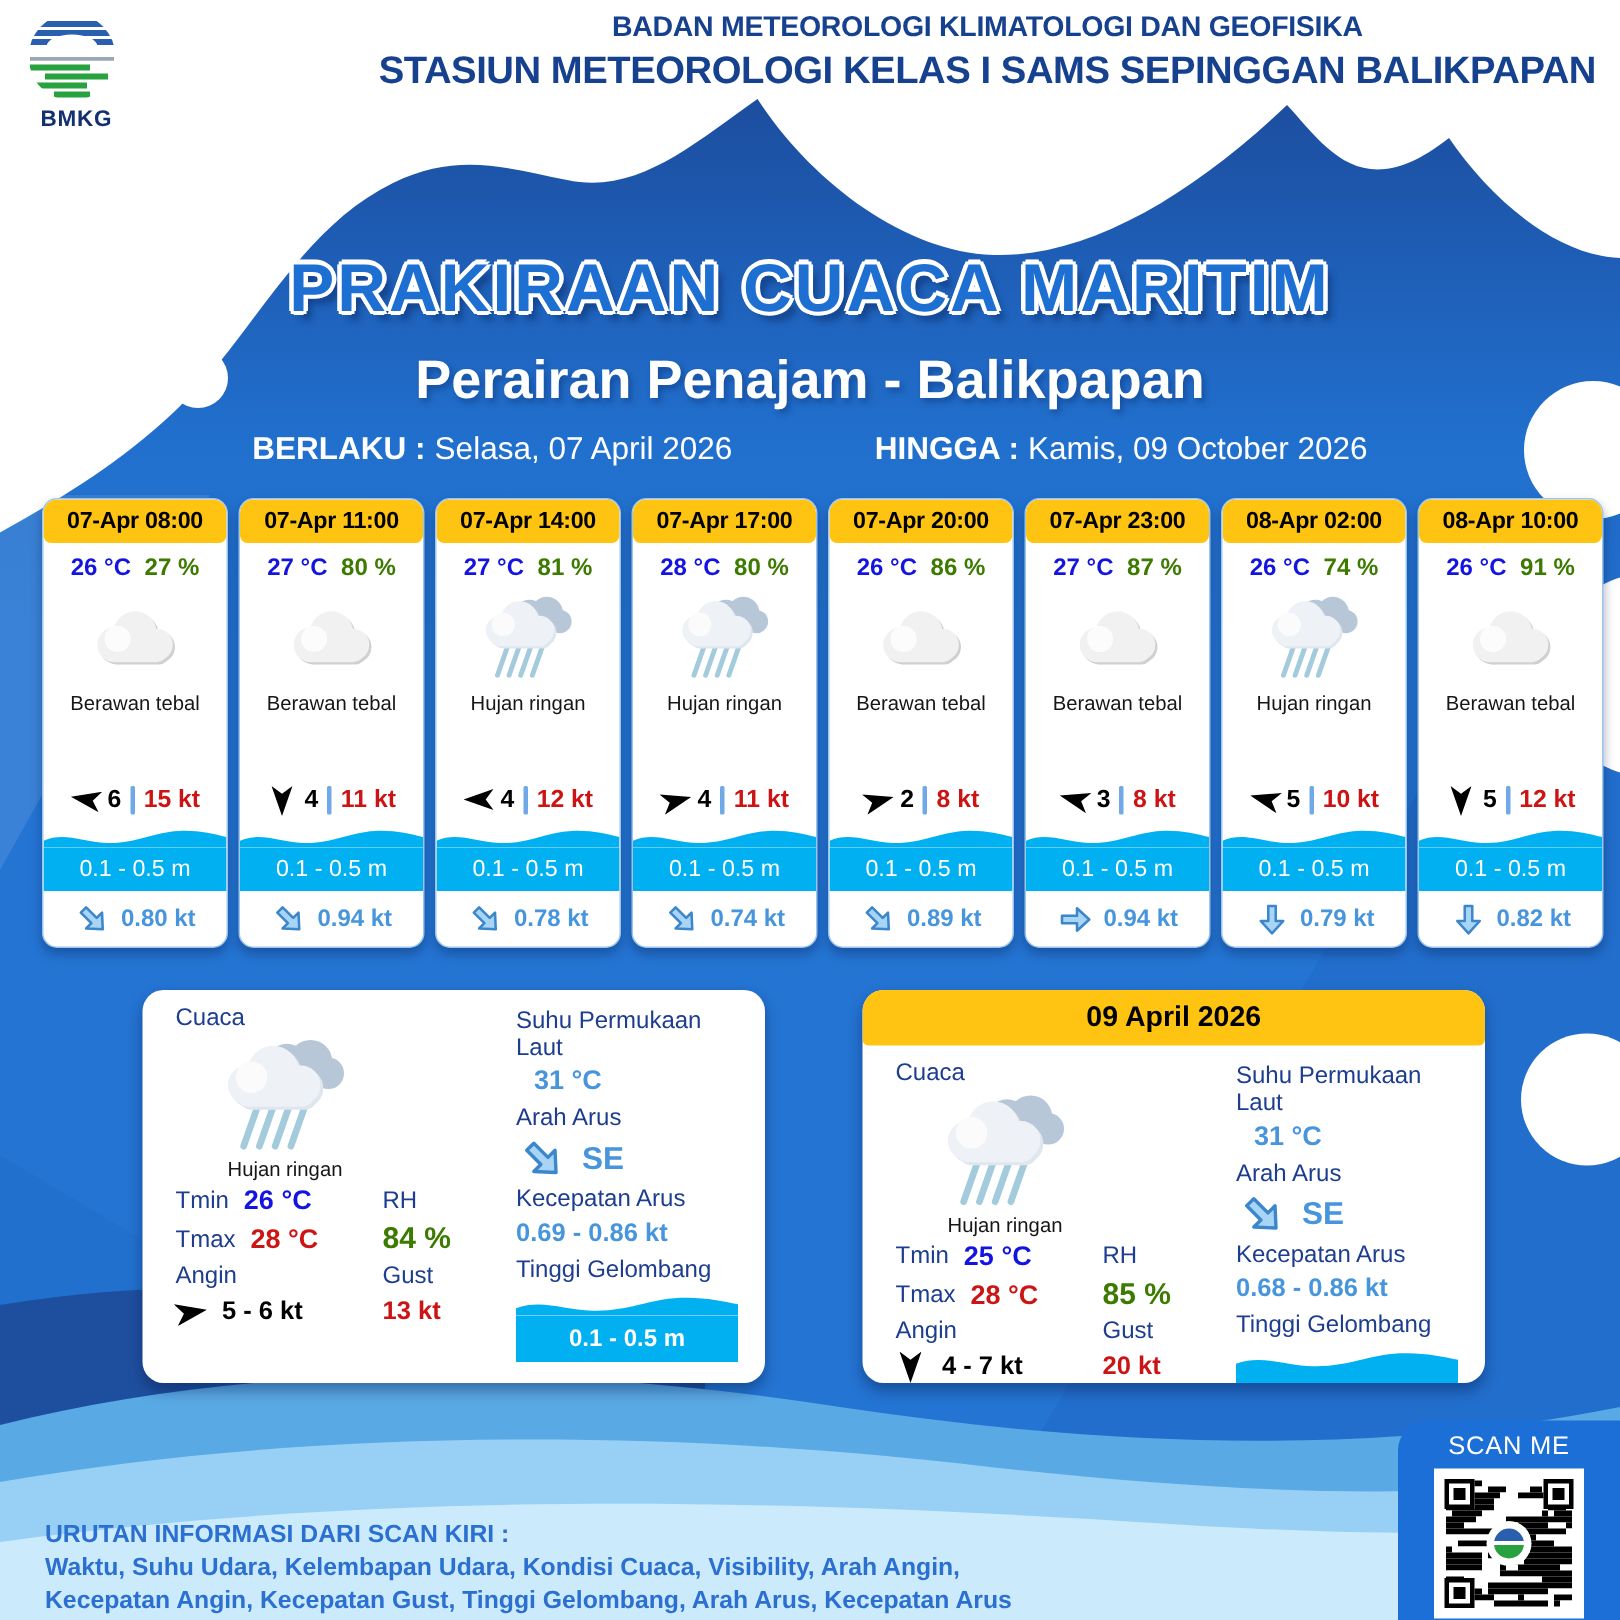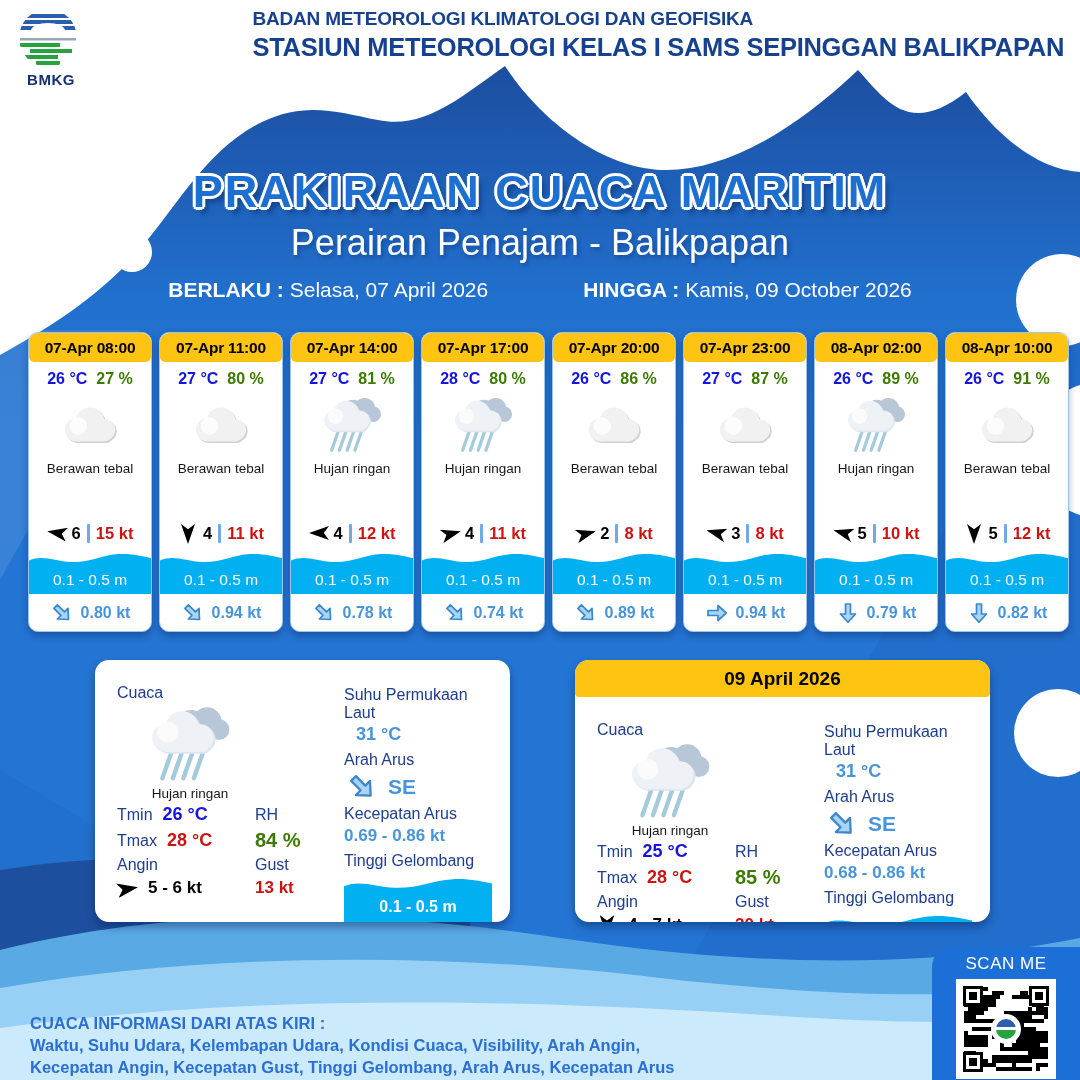--- a/index.html
+++ b/index.html
@@ -8,33 +8,33 @@
     background:#ffffff;
     font-family:"Liberation Sans", sans-serif;
   }
   svg{display:block}
   
   #bg-main{position:absolute;inset:0;z-index:0}
   #bg-bottom{position:absolute;left:0;bottom:0;width:1080px;height:230px;z-index:1}
   
   .logo-wrap{position:absolute;left:16px;top:6px;width:70px;text-align:center;z-index:3}
   .logo-text{font-weight:bold;color:#14306e;font-size:15px;margin-top:1px;letter-spacing:.5px}
-  .org{position:absolute;right:16px;top:8px;text-align:left;color:#16418f;z-index:3}
+  .org{position:absolute;right:16px;top:8px;text-align:center;color:#16418f;z-index:3}
   .org-line1{font-weight:bold;font-size:19px;letter-spacing:-0.2px}
   .org-line2{font-weight:bold;font-size:25.5px;letter-spacing:-0.3px;margin-top:3px}
   
   .banner{position:absolute;left:0;top:166px;width:1080px;text-align:center;z-index:3}
   .poster-title{
     font-size:45px;font-weight:bold;color:#1d6fd2;letter-spacing:2px;
     text-shadow:
       -2px -2px 0 #fff, 2px -2px 0 #fff, -2px 2px 0 #fff, 2px 2px 0 #fff,
       0 -3px 0 #fff, 0 3px 0 #fff, -3px 0 0 #fff, 3px 0 0 #fff,
       5px 6px 5px rgba(8,35,90,.5);
   }
-  .area-title{font-size:36px;font-weight:normal;color:#ffffff;margin-top:4px;text-shadow:2px 3px 4px rgba(0,25,80,.35)}
+  .area-title{font-size:36px;font-weight:bold;color:#ffffff;margin-top:14px;text-shadow:2px 3px 4px rgba(0,25,80,.35)}
   .validity{margin-top:14px;display:flex;justify-content:center;gap:95px;color:#fff;font-size:21px}
   .validity b{font-weight:bold;margin-right:6px}
   
   .hourly-row{position:absolute;left:28px;top:332px;display:flex;gap:7px;z-index:3}
   .hcard{
     width:122px;height:298px;background:#fff;border:1px solid #9cc6ee;border-radius:10px;
     box-shadow:0 4px 7px rgba(5,25,70,.35);display:flex;flex-direction:column;overflow:hidden;
   }
   .hcard-time{height:29px;flex:none;background:#ffc412;border-radius:8px 8px 5px 5px;
     font-weight:bold;font-size:15.5px;color:#000;display:flex;align-items:center;justify-content:center;letter-spacing:-0.2px}
@@ -49,21 +49,21 @@
   .windspeed{color:#cc1414}
   .hcard-wave svg{width:100%;height:14px}
   .hcard-waveval{background:#00b0f0;height:29px;color:#fff;font-size:15.5px;display:flex;align-items:center;justify-content:center}
   .hcard-current{height:37px;display:flex;align-items:center;justify-content:center;gap:7px;font-weight:bold;font-size:16px;color:#4795dc}
   .barrow{display:inline-flex;width:24px;height:24px;align-items:center;justify-content:center}
   
   .daily-row{position:absolute;left:95px;top:660px;display:flex;gap:65px;z-index:3}
   .dcard{width:415px;height:262px;background:#fff;border-radius:14px;box-shadow:0 5px 9px rgba(5,25,70,.4);overflow:hidden;display:flex;flex-direction:column}
   .dcard-date{height:37px;flex:none;background:#ffc412;border-radius:12px 12px 4px 4px;
     font-weight:bold;font-size:19px;color:#000;display:flex;align-items:center;justify-content:center}
-  .dcard-body{flex:1;display:flex;padding:24px 18px 10px 22px}
+  .dcard-body{flex:1;display:flex;padding:10px 18px 10px 22px}
   .dcard-left{width:230px;display:flex;flex-direction:column}
   .dlabel{color:#1d3d8f;font-size:16px}
   .dcard-icon{height:84px;width:130px;display:flex;align-items:center;justify-content:center;margin:0 0 0 8px}
   .ddesc{font-size:13.5px;color:#161616;width:146px;text-align:center}
   .dgrid{display:grid;grid-template-columns:138px 1fr;row-gap:4px;margin-top:3px;align-items:center}
   .cell{display:flex;align-items:center;gap:10px}
   .v{font-weight:bold}
   .tmin-val{color:#1414e0;font-size:18px}
   .tmax-val{color:#cc1414;font-size:18px}
   .rh-big{color:#3c7a00;font-size:20px}
@@ -462,21 +462,21 @@
           </svg>
         </span>
       <span>0.94 kt</span>
     </div>
   </div>
 
   <div class="hcard">
     <div class="hcard-time">08-Apr 02:00</div>
     <div class="hcard-temps">
       <span class="temp-val">26 °C</span>
-      <span class="rh-val">89 %</span>
+      <span class="rh-val">74 %</span>
     </div>
     <div class="hcard-icon wicon" data-icon="rain">
 
       <svg class="ic-rain" width="62" height="62" viewBox="0 0 64 64">
           <use href="#sym-rain"></use>
         </svg>
     </div>
     <div class="hcard-desc">Hujan ringan</div>
     <div class="hcard-wind">
       <span class="dart" style="transform: rotate(195deg);">
@@ -684,21 +684,21 @@
             </svg>
           <div class="dwaveval">0.1 - 0.5 m</div>
         </div>
       </div>
     </div>
   </div>
 
 </div>
 
 <div class="footer">
-  <div>CUACA INFORMASI DARI ATAS KIRI :</div>
+  <div>URUTAN INFORMASI DARI SCAN KIRI :</div>
   <div>Waktu, Suhu Udara, Kelembapan Udara, Kondisi Cuaca, Visibility, Arah Angin,</div>
   <div>Kecepatan Angin, Kecepatan Gust, Tinggi Gelombang, Arah Arus, Kecepatan Arus</div>
 </div>
 
 <div class="scan-panel">
   <div class="scan-label">SCAN ME</div>
   <div class="qr">
     <div class="qr-mods">
         <div style="background: rgb(255, 255, 255);"></div>
         <div></div>

